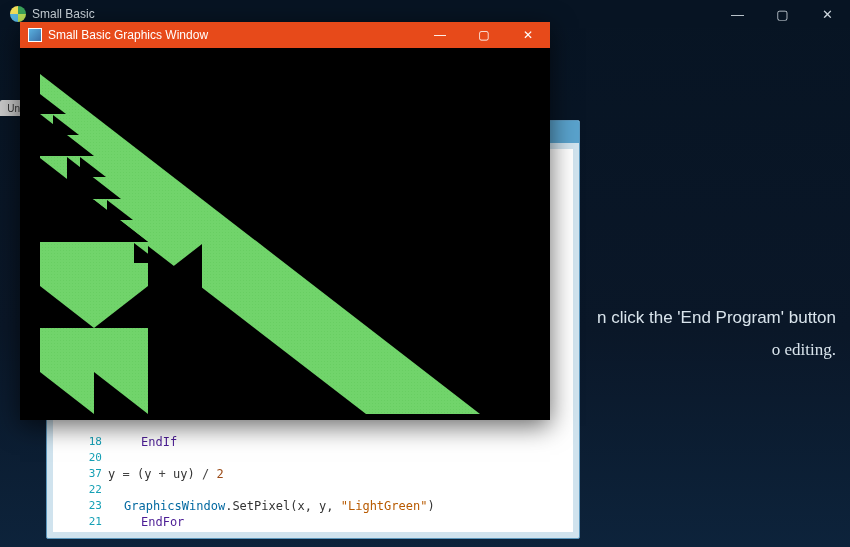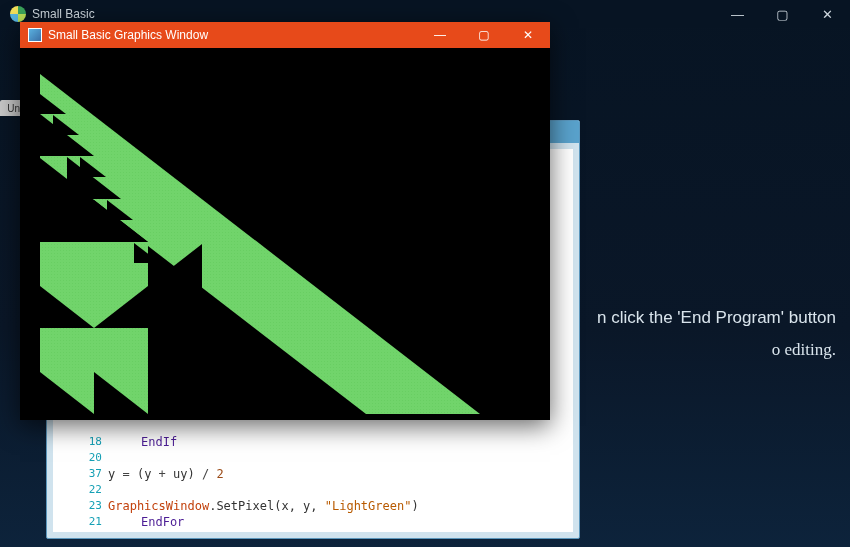--- a/index.html
+++ b/index.html
@@ -29,21 +29,21 @@
   .editor-tab { position: absolute; left: 0; top: 0; width: 30px; height: 16px; background: #c9c9c9; color: #333; font-size: 10px; display: flex; align-items: center; justify-content: center; border-radius: 2px 2px 0 0; }
   .editor-window { position: absolute; left: 46px; right: 0; top: 20px; bottom: 8px; background: #d0e3ee; border: 1px solid #5b97bd; border-radius: 2px; display: flex; flex-direction: column; overflow: hidden; }
   .editor-window-titlebar { height: 22px; background: #59a2cc; }
   .code-area { flex: 1; background: #ffffff; margin: 6px; overflow: hidden; font-family: Consolas, monospace; font-size: 12px; line-height: 16px; position: relative; }
   .code-inner { position: absolute; left: 0; bottom: 2px; right: 0; }
   .code-line { display: flex; height: 16px; align-items: center; padding-left: 27px; }
   .gutter { width: 28px; text-align: right; padding-right: 6px; color: #16a0b5; font-size: 11px; }
   .src { white-space: pre; color: #333; }
   .kw { color: #4c1d95; margin-left: 33px; }
   .num { color: #9b4b17; }
-  .obj { color: #c2410c; }
+  .obj { color: #0369a1; margin-left: 16px; }
   .str { color: #b85a00; }
   .op  { color: #444; }
 
   
   .gfx-window { position: absolute; left: 20px; top: 22px; width: 530px; height: 398px; box-shadow: 0 6px 24px rgba(0,0,0,.6); display: flex; flex-direction: column; }
   .gfx-titlebar { height: 26px; background: #e74a1a; color: #fff; display: flex; align-items: center; font-size: 12px; }
   .gfx-logo { width: 14px; height: 14px; margin: 0 6px 0 8px; border: 1px solid #fff; background: linear-gradient(135deg,#5ab1e0,#3a6ea5); }
   .gfx-title { flex: 1; }
   .gfx-winbtns { display: flex; height: 100%; }
   .gfx-winbtn { width: 44px; display: flex; align-items: center; justify-content: center; color: #fff; font-size: 12px; }

